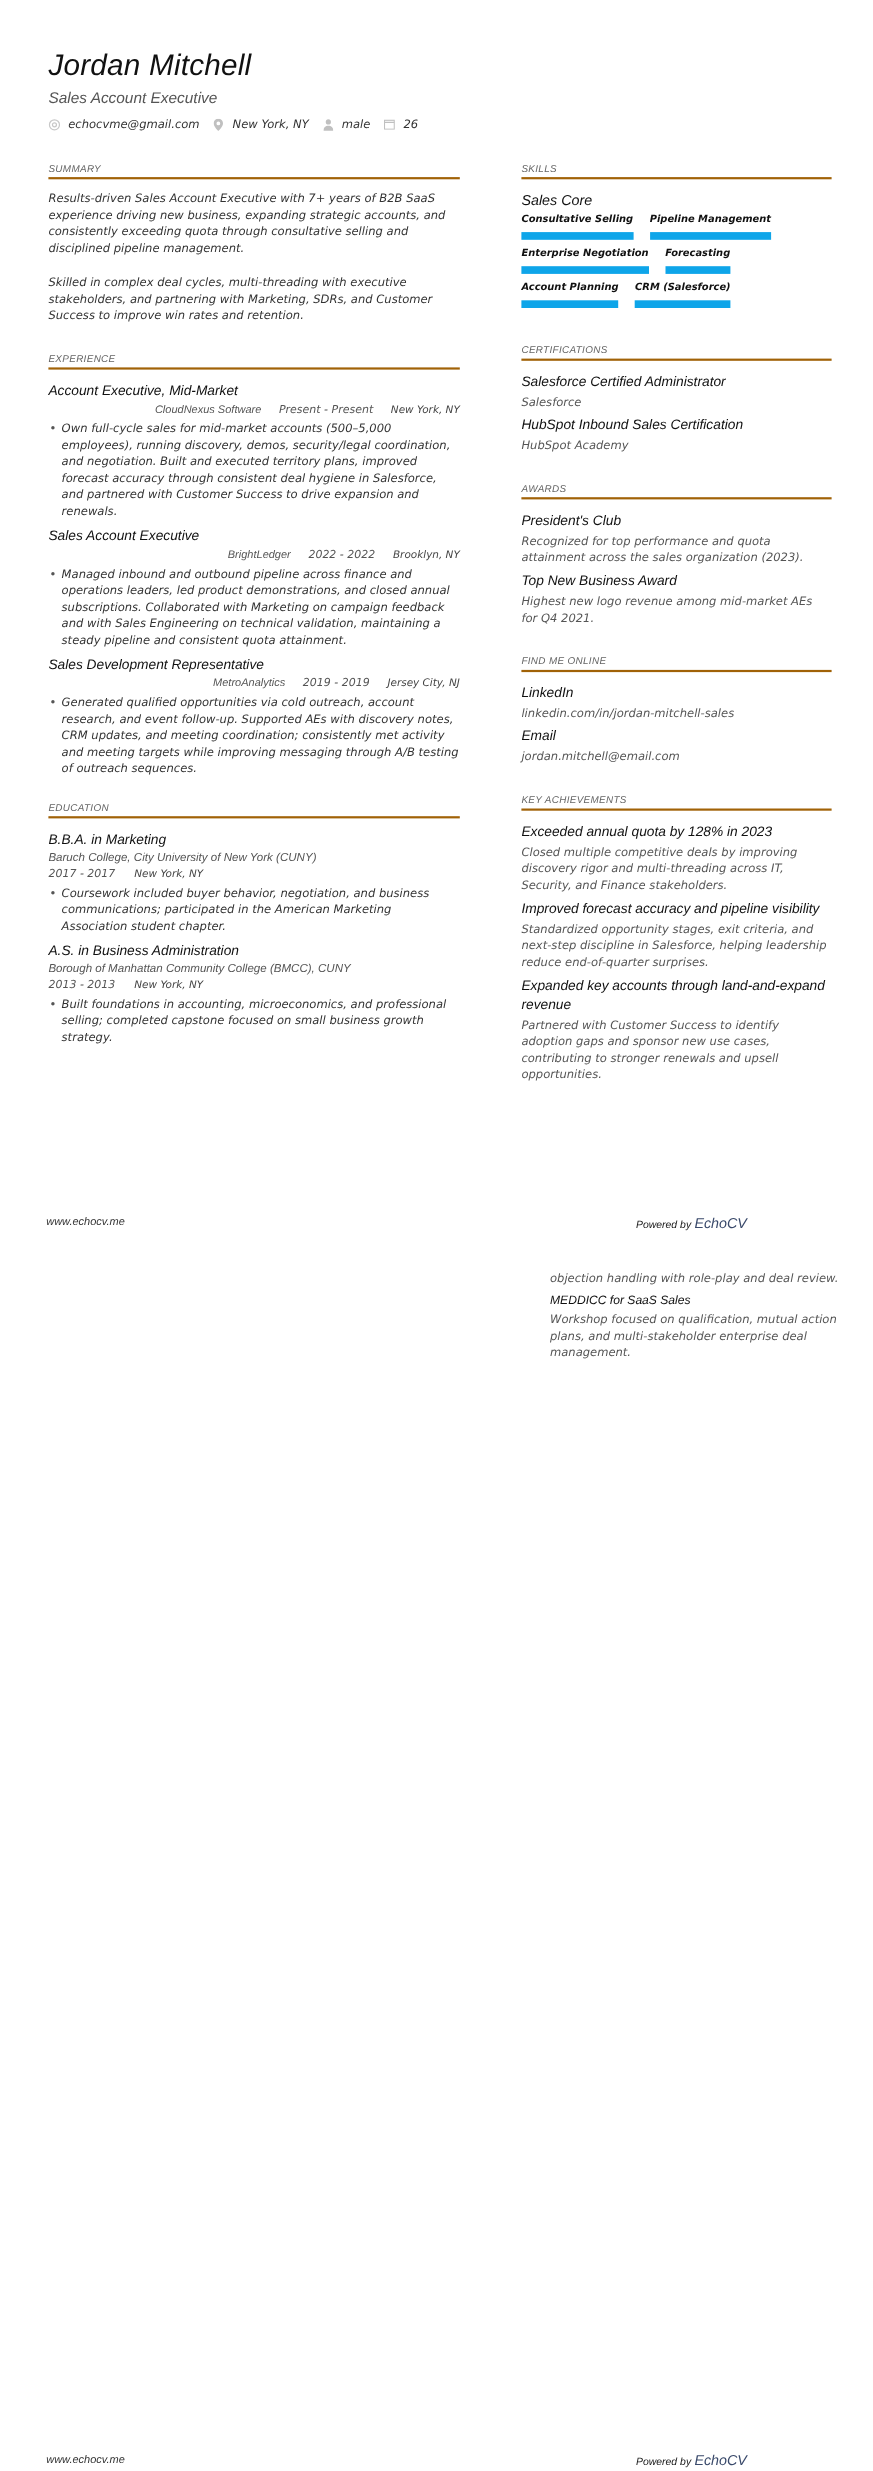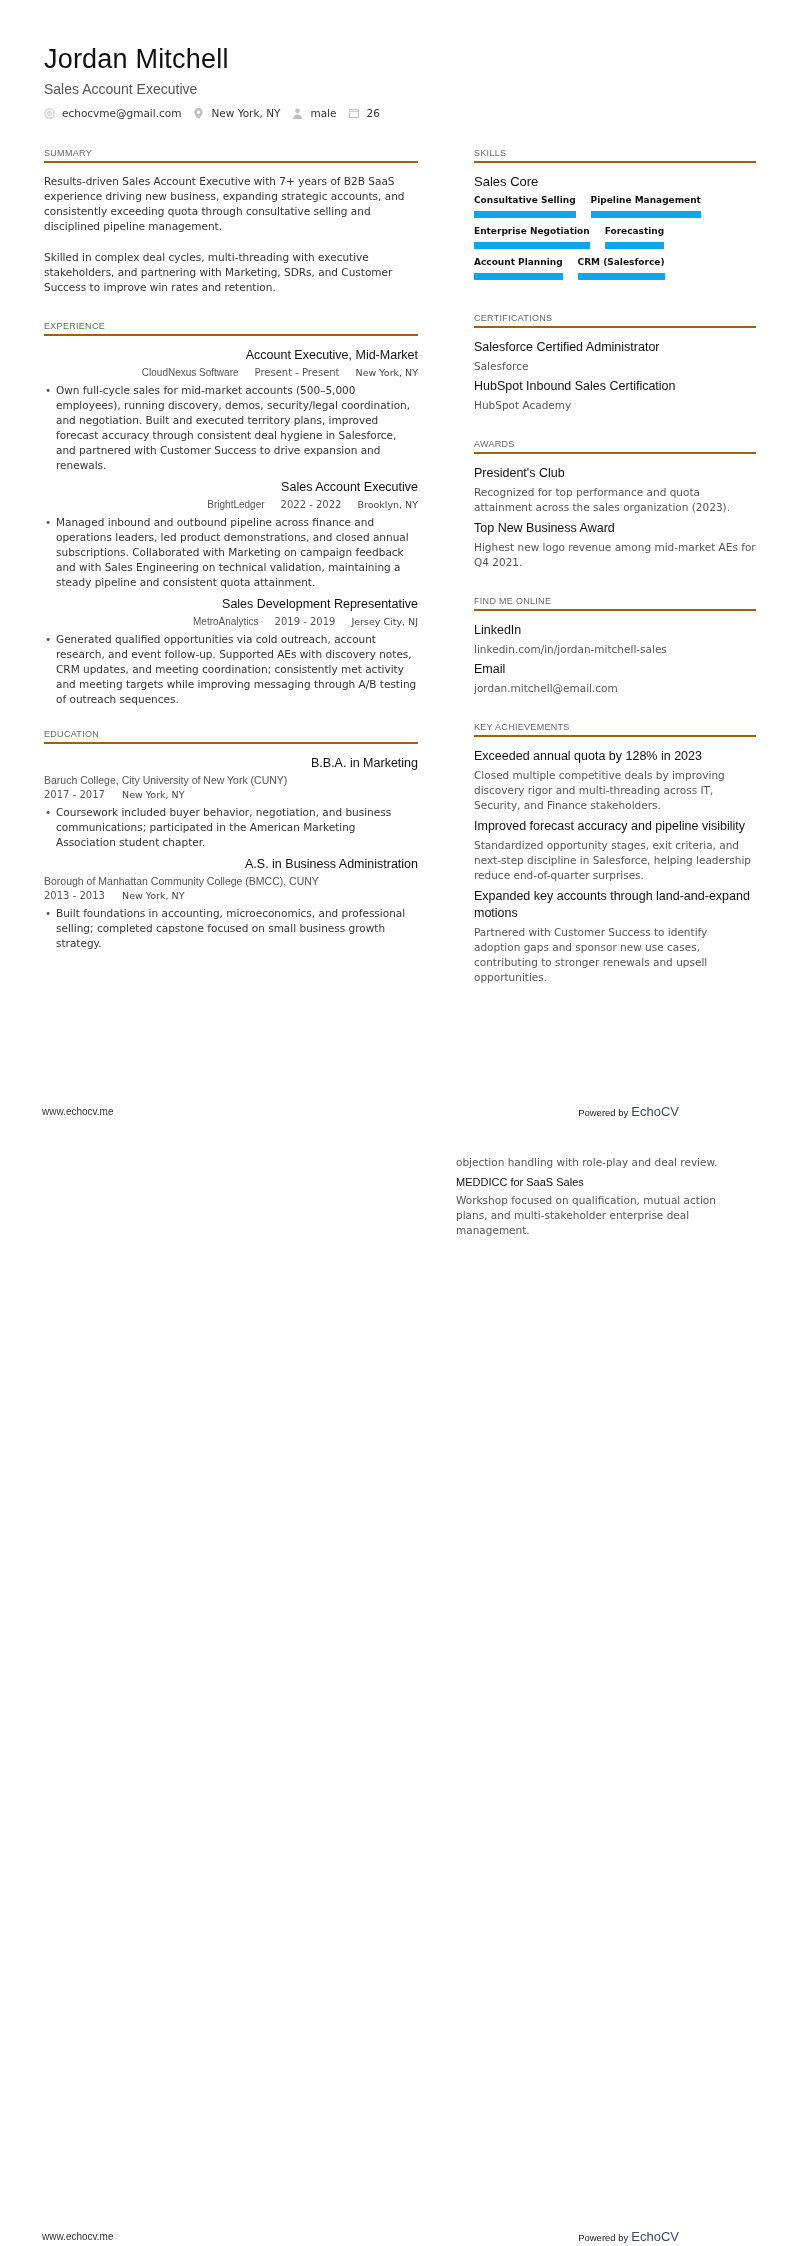--- a/index.html
+++ b/index.html
@@ -1,40 +1,40 @@
 <!DOCTYPE html>
 <html><head>
 <meta charset="utf-8">
 <style>
   * { box-sizing: border-box; margin: 0; padding: 0; }
   html, body { width: 794px; background: #ffffff; }
   body { position: relative; height: 2246px; font-family: "DejaVu Sans", sans-serif; color: #333; overflow: hidden; }
 
-  .page { position: absolute; left: 0; width: 730px; }
+  .page { position: absolute; left: 0; width: 730px; font-style: italic; }
   .page1 { top: 0; height: 1123px; }
   .page2 { top: 1123px; height: 1123px; }
 
   .header { position: absolute; left: 44px; top: 44px; }
   .name { font-family: "Liberation Sans", sans-serif; font-size: 27px; color: #111; font-weight: 400; letter-spacing: 0.2px; }
   .title { font-family: "Liberation Sans", sans-serif; font-size: 14px; color: #555; margin-top: 6px; }
   .contacts { display: flex; align-items: center; margin-top: 10px; font-size: 10.5px; color: #333; }
   .contact { display: flex; align-items: center; margin-right: 12px; }
   .contact .ic { width: 11px; height: 11px; margin-right: 7px; display: inline-flex; align-items: center; justify-content: center; color: #bbb; }
 
   .col-left { position: absolute; left: 44px; top: 148px; width: 374px; }
   .col-right { position: absolute; left: 474px; top: 148px; width: 282px; }
 
   .section { margin-bottom: 26px; }
   .sec-head { font-family: "Liberation Sans", sans-serif; font-size: 9px; color: #666; letter-spacing: 0.3px; padding-bottom: 3px; border-bottom: 2px solid #a16207; margin-bottom: 11px; text-transform: uppercase; }
 
   .para { font-size: 10.5px; line-height: 15px; color: #333; }
   .para + .para { margin-top: 16px; }
 
   .entry { margin-bottom: 6px; }
-  .entry-title { font-family: "Liberation Sans", sans-serif; font-size: 12.5px; color: #111; line-height: 17px; text-align: right; }
+  .entry-title { font-family: "Liberation Sans", sans-serif; font-size: 12.5px; color: #111; line-height: 17px; }
   .entry-meta { display: flex; align-items: baseline; font-size: 10px; color: #555; margin-top: 2px; line-height: 14px; justify-content: flex-end; }
   .entry-meta .org { font-family: "Liberation Sans", sans-serif; margin-right: 16px; color: #555; }
   .entry-meta .dates { margin-right: 16px; color: #555; }
   .entry-meta .loc { color: #444; font-size: 9.5px; }
   .bullets { list-style: none; margin-top: 3px; }
   .bullets li { position: relative; padding-left: 12px; font-size: 10.5px; line-height: 15px; color: #333; }
   .bullets li::before { content: "•"; position: absolute; left: 1px; top: 0; color: #555; }
 
   .edu-school { font-family: "Liberation Sans", sans-serif; font-size: 10.5px; color: #555; line-height: 15px; margin-top: 1px; }
   .edu-meta { font-size: 10px; color: #555; line-height: 14px; }
@@ -47,21 +47,21 @@
   .item-title { font-family: "Liberation Sans", sans-serif; font-size: 12.5px; color: #111; line-height: 17px; }
   .item-sub { font-size: 10.5px; color: #555; line-height: 15px; margin: 3px 0 4px 0; }
   .item-desc { font-size: 10.5px; line-height: 15px; color: #555; margin: 3px 0 5px 0; }
   .small-title { font-family: "Liberation Sans", sans-serif; font-size: 11px; color: #111; line-height: 15px; }
 
   .footer { position: absolute; left: 42px; right: 51px; display: flex; justify-content: space-between; align-items: center; }
   .footer .site { font-family: "Liberation Sans", sans-serif; font-size: 10px; color: #333; }
   .footer .powered { font-family: "Liberation Sans", sans-serif; font-size: 9.5px; color: #222; }
   .footer .brand { font-size: 13px; color: #3a4a6b; margin-left: 3px; }
 
-  .cont { position: absolute; left: 456px; top: 32px; width: 282px; }
+  .cont { position: absolute; left: 500px; top: 32px; width: 282px; }
 </style>
 </head>
 <body>
 
 <div class="page page1">
 
   <div class="header">
     <div class="name">Jordan Mitchell</div>
     <div class="title">Sales Account Executive</div>
     <div class="contacts">
@@ -218,21 +218,21 @@
       <div class="item-title">Email</div>
       <div class="item-sub">jordan.mitchell@email.com</div>
     </div>
 
     <div class="section">
       <div class="sec-head">KEY ACHIEVEMENTS</div>
       <div class="item-title">Exceeded annual quota by 128% in 2023</div>
       <div class="item-desc">Closed multiple competitive deals by improving discovery rigor and multi-threading across IT, Security, and Finance stakeholders.</div>
       <div class="item-title">Improved forecast accuracy and pipeline visibility</div>
       <div class="item-desc">Standardized opportunity stages, exit criteria, and next-step discipline in Salesforce, helping leadership reduce end-of-quarter surprises.</div>
-      <div class="item-title">Expanded key accounts through land-and-expand motions</div>
+      <div class="item-title">Expanded key accounts through land-and-expand revenue</div>
       <div class="item-desc">Partnered with Customer Success to identify adoption gaps and sponsor new use cases, contributing to stronger renewals and upsell opportunities.</div>
     </div>
 
   </div>
 
   <div class="footer" style="top:1104px;">
     <span class="site">www.echocv.me</span>
     <span class="powered"><span>Powered by</span><span class="brand">EchoCV</span></span>
   </div>
 </div>

